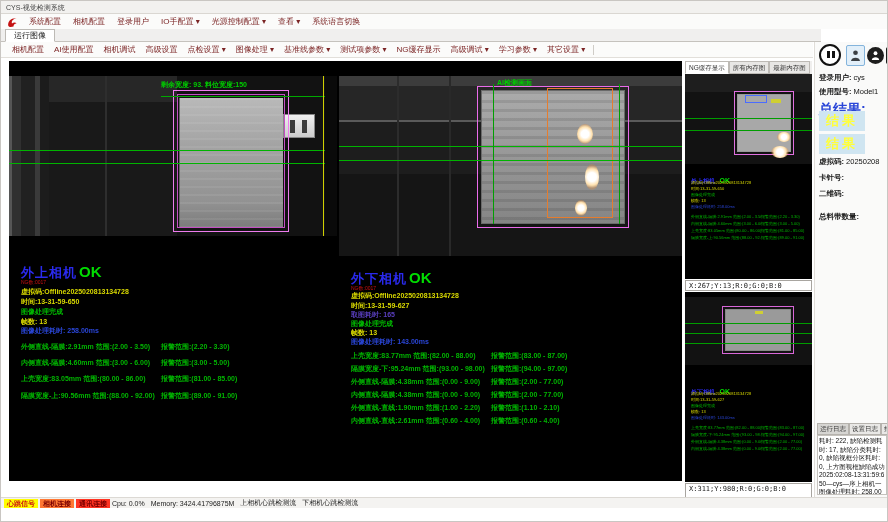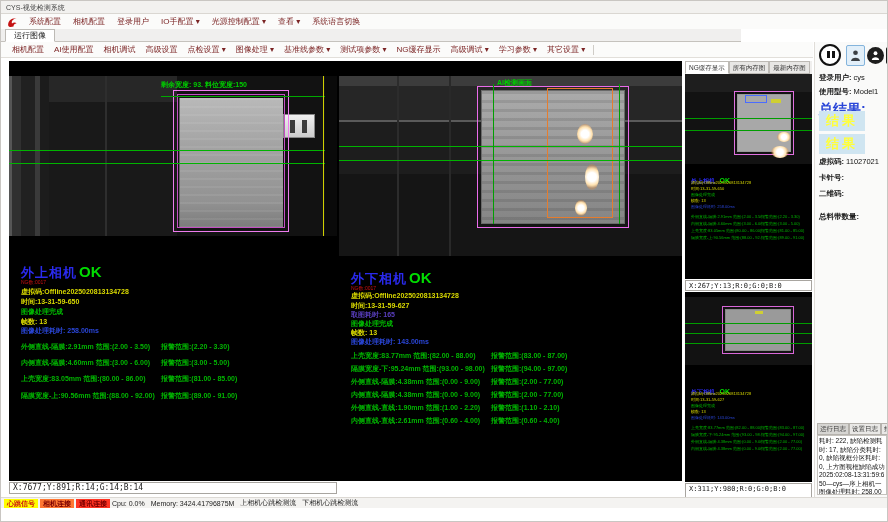--- a/index.html
+++ b/index.html
@@ -7,21 +7,21 @@
   .app { position:relative; width:888px; height:522px; background:#ffffff;
          font-family:"Liberation Sans", sans-serif; overflow:hidden; border:1px solid #c9c6c2; }
 
   
   .titlebar { position:absolute; left:0; top:0; width:888px; height:13px; background:#f2f1ef;
               border-bottom:1px solid #dad7d2; font-size:7px; color:#444; line-height:13px; padding-left:5px; }
   .menubar { position:absolute; left:0; top:13px; width:888px; height:15px; background:#fbfbfa;
              display:flex; align-items:center; padding-left:3px; }
   .logo { width:12px; height:12px; margin:0 5px 0 2px; }
   .menu-item { font-size:8px; color:#7b2424; padding:0 6px; line-height:15px; cursor:default; }
-  .tabrow { position:absolute; left:0; top:28px; width:740px; height:13px; background:#f0efee;
+  .tabrow { position:absolute; left:0; top:28px; width:820px; height:13px; background:#f0efee;
             border-bottom:1px solid #c5c2bd; }
   .view-tab { position:absolute; left:4px; bottom:-1px; background:#ffffff; border:1px solid #bdbab5;
               border-bottom:1px solid #ffffff; font-size:8px; padding:0 8px; height:13px; line-height:12px; color:#222; }
   .toolbar { position:absolute; left:0; top:41px; width:812px; height:16px; background:#fbfbfa;
              border-bottom:1px solid #e2dfda; display:flex; align-items:center; padding-left:6px; }
   .tool-item { font-size:8px; color:#7b2424; padding:0 5px; line-height:16px; }
   .tb-sep { width:1px; height:10px; background:#cfccc7; margin:0 3px; }
 
   
   .cam-panel { position:absolute; background:#000; overflow:hidden; }
@@ -217,21 +217,20 @@
     </div>
     <div class="meas-row" style="top:313px;">
       <span class="meas-text">上壳宽度:83.05mm 范围:(80.00 - 86.00)</span>
         <span class="meas-alarm">报警范围:(81.00 - 85.00)</span>
     </div>
     <div class="meas-row" style="top:330px;">
       <span class="meas-text">隔膜宽度-上:90.56mm 范围:(88.00 - 92.00)</span>
         <span class="meas-alarm">报警范围:(89.00 - 91.00)</span>
     </div>
   </div>
-  <div class="coordbar" style="left:8px; top:481px; width:328px; height:12px;">X:7677;Y:891;R:14;G:14;B:14</div>
 
   <div class="cam-panel" style="left:338px; top:60px; width:343px; height:420px;">
     <div class="scene" style="top:15px; width:343px; height:180px;">
       <div class="sm-b1"></div>
       <div class="sm-b2"></div>
       <div class="sm-edge"></div>
       <div class="sm-b3"></div>
       <div class="sm-b4"></div>
       <div class="sm-seam1"></div>
       <div class="sm-seam2"></div>
@@ -401,21 +400,21 @@
     </div>
     <div class="sb-row" style="top:45px;">
       <span class="sb-lab">使用型号:</span>
       <span class="sb-val">Model1</span>
     </div>
     <div class="sb-row total-lab" style="top:59px;">总结果:</div>
     <div class="result-box" style="top:69px;">结果</div>
     <div class="result-box" style="top:92px;">结果</div>
     <div class="sb-row" style="top:115px;">
       <span class="sb-lab">虚拟码:</span>
-      <span class="sb-val">11027021</span>
+      <span class="sb-val">20250208</span>
     </div>
     <div class="sb-row" style="top:131px;">
       <span class="sb-lab">卡针号:</span>
       <span class="sb-val"></span>
     </div>
     <div class="sb-row" style="top:147px;">
       <span class="sb-lab">二维码:</span>
       <span class="sb-val"></span>
     </div>
     <div class="sb-row" style="top:170px;">

